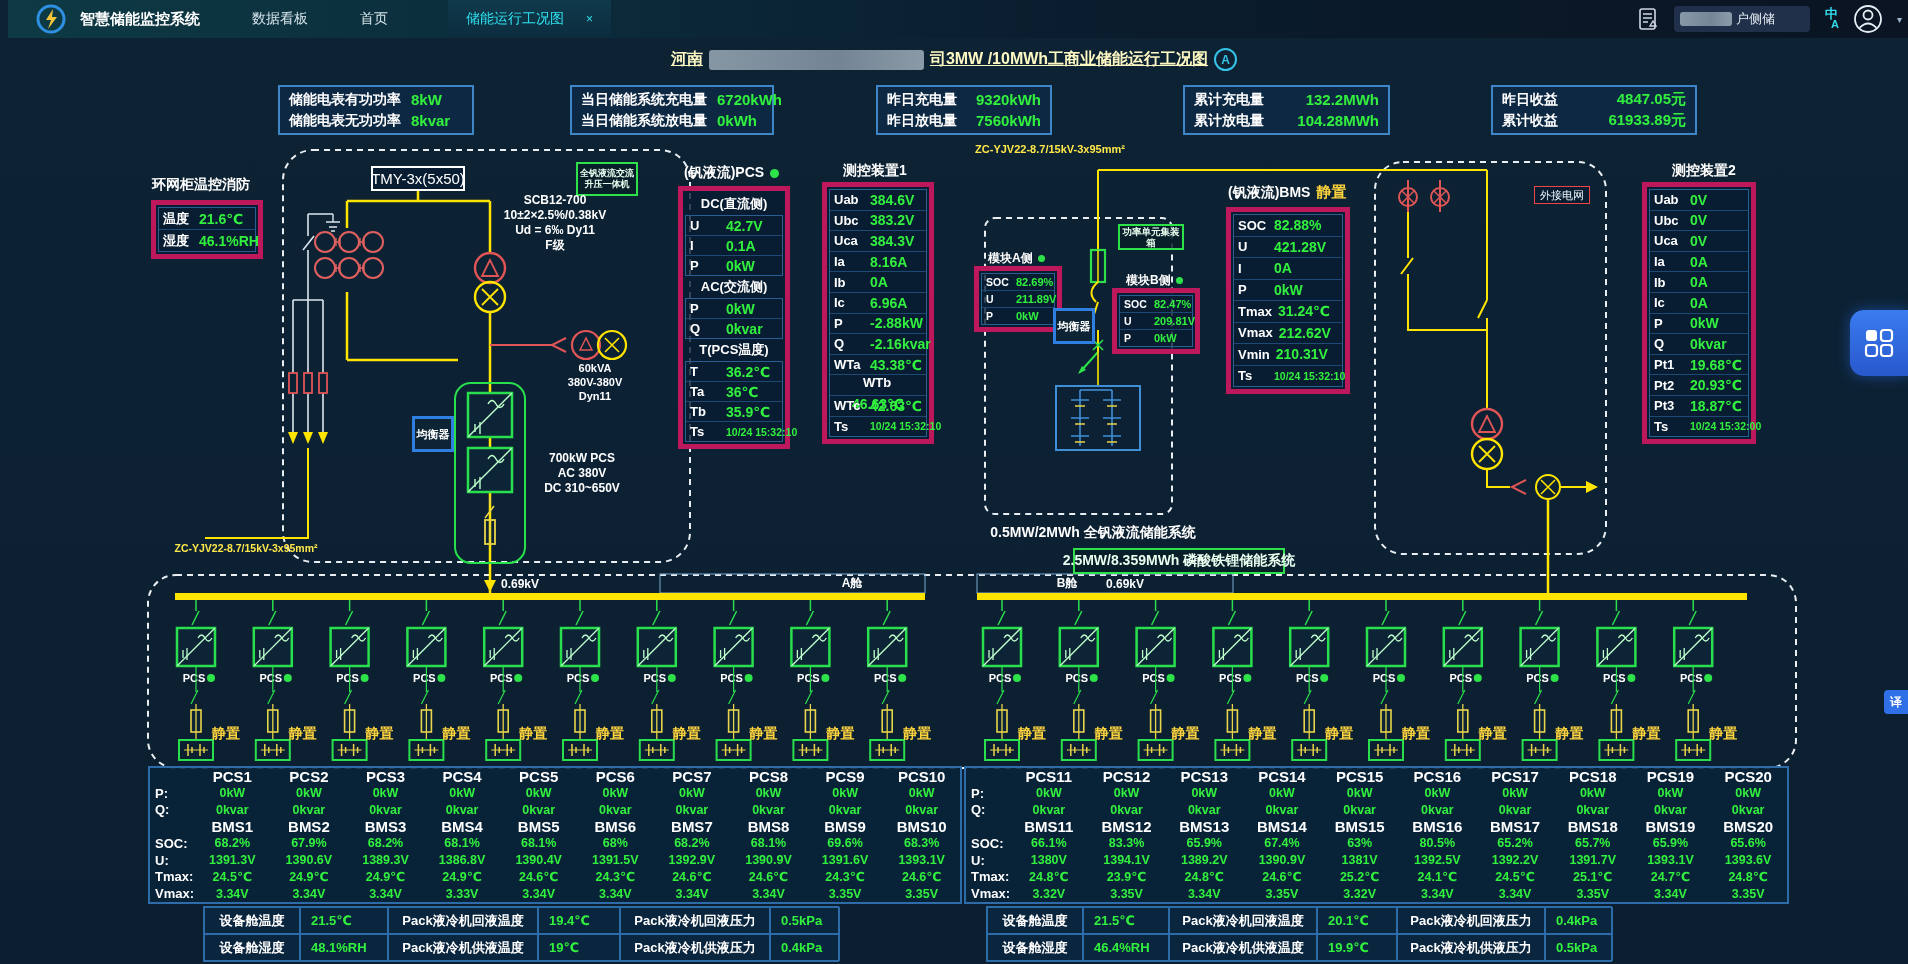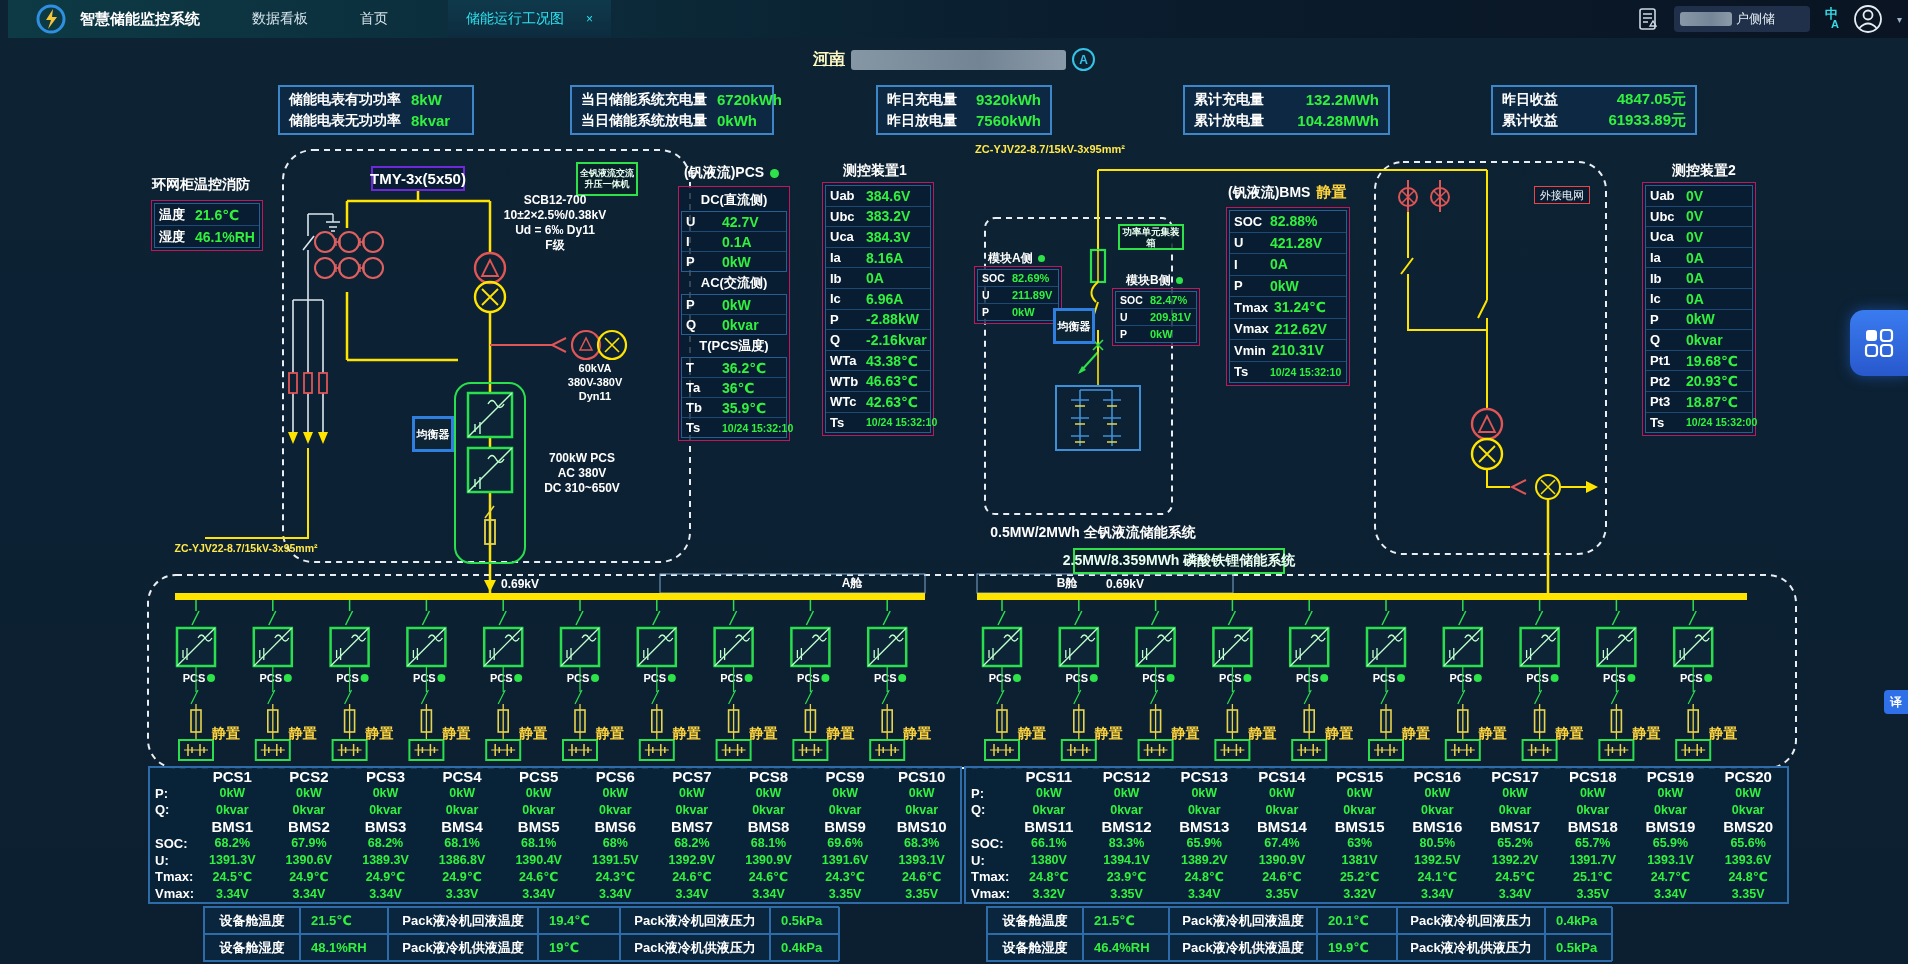--- a/index.html
+++ b/index.html
@@ -34,39 +34,39 @@
        background:rgba(13,41,70,.88);display:flex;flex-direction:column;justify-content:space-around;
        padding:2px 9px;z-index:20;}
   .sb-row{display:flex;justify-content:space-between;align-items:center;gap:10px;}
   .sb-label{color:#fff;font-weight:700;font-size:14px;white-space:nowrap;}
   .sb-value{color:#32f13e;font-weight:700;font-size:15px;min-width:62px;text-align:left;white-space:nowrap;}
   
   .float-title{position:absolute;color:#fff;font-weight:700;font-size:14px;white-space:nowrap;z-index:21;
        display:flex;align-items:center;gap:6px;}
   .dot{width:9px;height:9px;border-radius:50%;background:#2ee34a;display:inline-block;}
   .status-yellow{color:#ffd53e;font-weight:700;font-size:15px;}
-  .panel{position:absolute;background:rgba(7,28,50,.8);border:1px solid #be185d;box-sizing:border-box;
+  .panel{position:absolute;background:rgba(7,28,50,.8);border:5px solid #be185d;box-sizing:border-box;
        padding:2px;z-index:21;}
   .kv-table{display:flex;flex-direction:column;border:1px solid #2a5d92;}
   .kv-row{display:flex;align-items:center;border-bottom:1px solid #1c4a74;padding:0 4px;gap:6px;}
   .kv-row:last-child{border-bottom:none;}
   .kv-label{color:#fff;font-weight:700;font-size:13px;min-width:30px;white-space:nowrap;}
   .kv-value{color:#32f13e;font-weight:700;font-size:14px;white-space:nowrap;}
   .kv-ts{font-size:10.5px !important;}
   .panel-header{color:#fff;font-weight:700;font-size:13px;text-align:center;padding:2px 0;white-space:nowrap;}
   .mini .kv-row{height:16px;}
   .mini .kv-label{font-size:10.5px;min-width:24px;}
   .mini .kv-value{font-size:11px;}
   .mini-title{position:absolute;color:#fff;font-weight:700;font-size:12px;white-space:nowrap;z-index:21;
        display:flex;align-items:center;gap:5px;}
   .mini-title .dot{width:7px;height:7px;}
   
   .diag-label{position:absolute;box-sizing:border-box;display:flex;align-items:center;justify-content:center;
        text-align:center;z-index:21;white-space:nowrap;}
-  .blue-box{border:2px solid #6d28d9;color:#fff;font-weight:700;background:rgba(8,28,50,.85);}
+  .blue-box{border:2px solid #ffffff;color:#fff;font-weight:400;background:rgba(8,28,50,.85);}
   .green-box{border:2px solid #2ee04a;color:#eafff0;font-weight:700;background:rgba(8,30,40,.85);}
   .white-box{border:1px solid #ef4444;color:#eef5fa;background:rgba(8,28,50,.8);}
   .balancer{border:3px solid #2e7fe0;color:#fff;font-weight:700;font-size:11px;background:#0d2435;}
   .yellow-text{color:#ffe84a;font-weight:700;}
   .white-text{color:#fff;font-weight:700;}
   .multi{white-space:pre-line;line-height:1.25;}
   
   .main-table{position:absolute;display:grid;background:rgba(8,34,58,.9);border:2px solid #2d6ca8;
        box-sizing:border-box;z-index:21;}
   .mt-cell{display:flex;align-items:center;justify-content:center;font-weight:700;font-size:12.5px;
@@ -581,20 +581,21 @@
       <circle cx="15" cy="11" r="4.5" fill="none" stroke="#e5edf4" stroke-width="1.8"></circle>
       <path d="M6.5,24 q8.5,-9 17,0" fill="none" stroke="#e5edf4" stroke-width="1.8"></path>
     </svg>
     <span class="caret">▾</span>
   </div>
 </div>
 
 <div id="pagetitle">
   <span class="tt">河南</span>
   <span class="blur-block" style="width:215px;height:20px"></span>
+  <span class="tt">司3MW /10MWh工商业储能运行工况图</span>
   <span class="badge-a">A</span>
 </div>
 
 <div id="stats-root">
     <div class="statbox" style="position: absolute; left: 278px; top: 85px; width: 196px; height: 50px;">
       <div class="sb-row">
         <div class="sb-label">储能电表有功功率</div>
         <div class="sb-value">8kW</div>
       </div>
       <div class="sb-row">
@@ -729,21 +730,21 @@
           <div class="kv-value">-2.88kW</div>
         </div>
         <div class="kv-row" style="height: 19.6px;">
           <div class="kv-label">Q</div>
           <div class="kv-value">-2.16kvar</div>
         </div>
         <div class="kv-row" style="height: 19.6px;">
           <div class="kv-label">WTa</div>
           <div class="kv-value">43.38℃</div>
         </div>
-        <div class="kv-row" style="height: 19.6px;">
+        <div class="kv-row" style="height: 19.6px; flex-direction: column;">
           <div class="kv-label">WTb</div>
           <div class="kv-value">46.63℃</div>
         </div>
         <div class="kv-row" style="height: 19.6px;">
           <div class="kv-label">WTc</div>
           <div class="kv-value">42.63℃</div>
         </div>
         <div class="kv-row" style="height: 19.6px;">
           <div class="kv-label">Ts</div>
           <div class="kv-value kv-ts">10/24 15:32:10</div>

